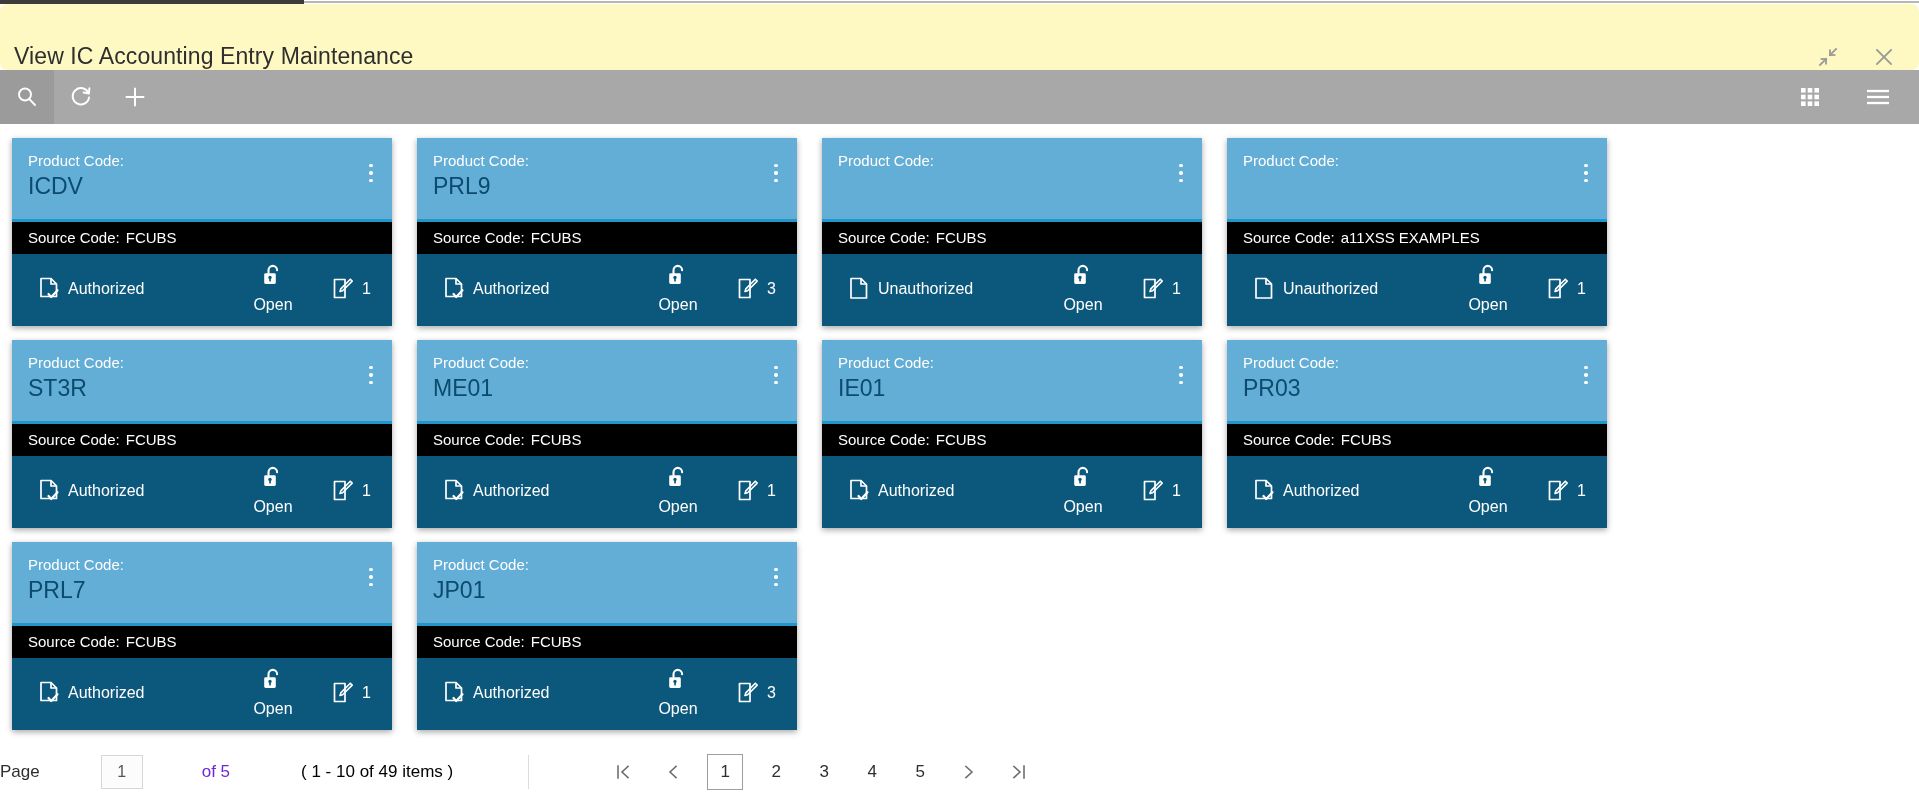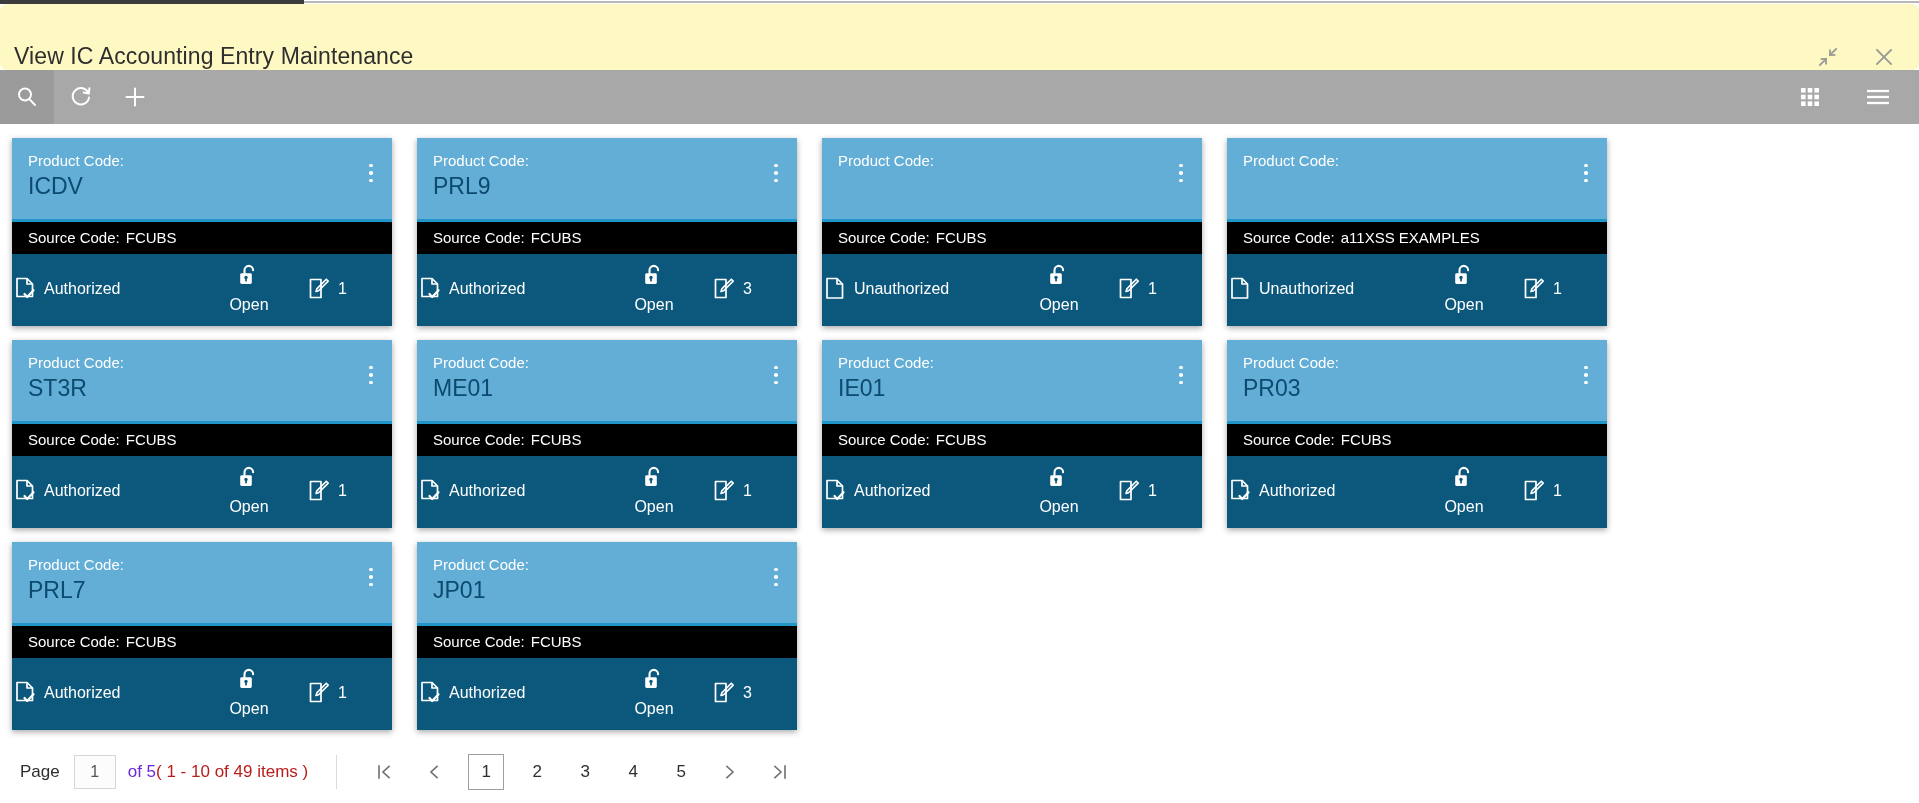--- a/index.html
+++ b/index.html
@@ -161,21 +161,21 @@
     padding: 7px 16px 8px 16px;
     font-size: 15px;
     color: #ffffff;
     white-space: nowrap;
   }
   .card-sub .sep { display: inline-block; width: 6px; }
   .card-foot {
     background: #0c587c;
     display: flex;
     align-items: center;
-    padding: 10px 14px 12px 2px;
+    padding: 10px 14px 12px 26px;
     color: #ffffff;
     font-size: 16px;
     gap: 0;
   }
   .foot-item {
     display: flex;
     align-items: center;
     gap: 8px;
     color: #ffffff;
     white-space: nowrap;
@@ -184,37 +184,38 @@
   .foot-item.lock { width: 118px; flex-direction: column; }
   .foot-item svg { display: block; flex: 0 0 auto; }
 
   
   .footer {
     flex: 0 0 63px;
     height: 63px;
     background: #ffffff;
     display: flex;
     align-items: center;
-    padding: 0 20px;
+    padding: 0 0;
     font-size: 17px;
     color: #2e2e2e;
+    gap: 47px;
   }
   .pg-label { margin-right: 14px; }
   .pg-input {
     width: 42px; height: 34px;
     border: 1px solid #d6d6d6;
     background: #fcfcfc;
     text-align: center;
     font-size: 16px;
     color: #555;
     font-family: "Liberation Sans", sans-serif;
     outline: none;
   }
   .pg-of { margin-left: 12px; color: #6d28d9; }
-  .pg-items { color: #b91c1c; text-align: right; }
+  .pg-items { margin-left: 24px; color: #000000; text-align: right; }
   .pg-divider {
     width: 1px; height: 34px;
     background: #dcdcdc;
     margin: 0 22px 0 28px;
   }
   .pager { display: flex; align-items: center; gap: 0; }
   .pg-btn {
     min-width: 34px; height: 34px;
     display: flex; align-items: center; justify-content: center;
     color: #6f6f6f;

